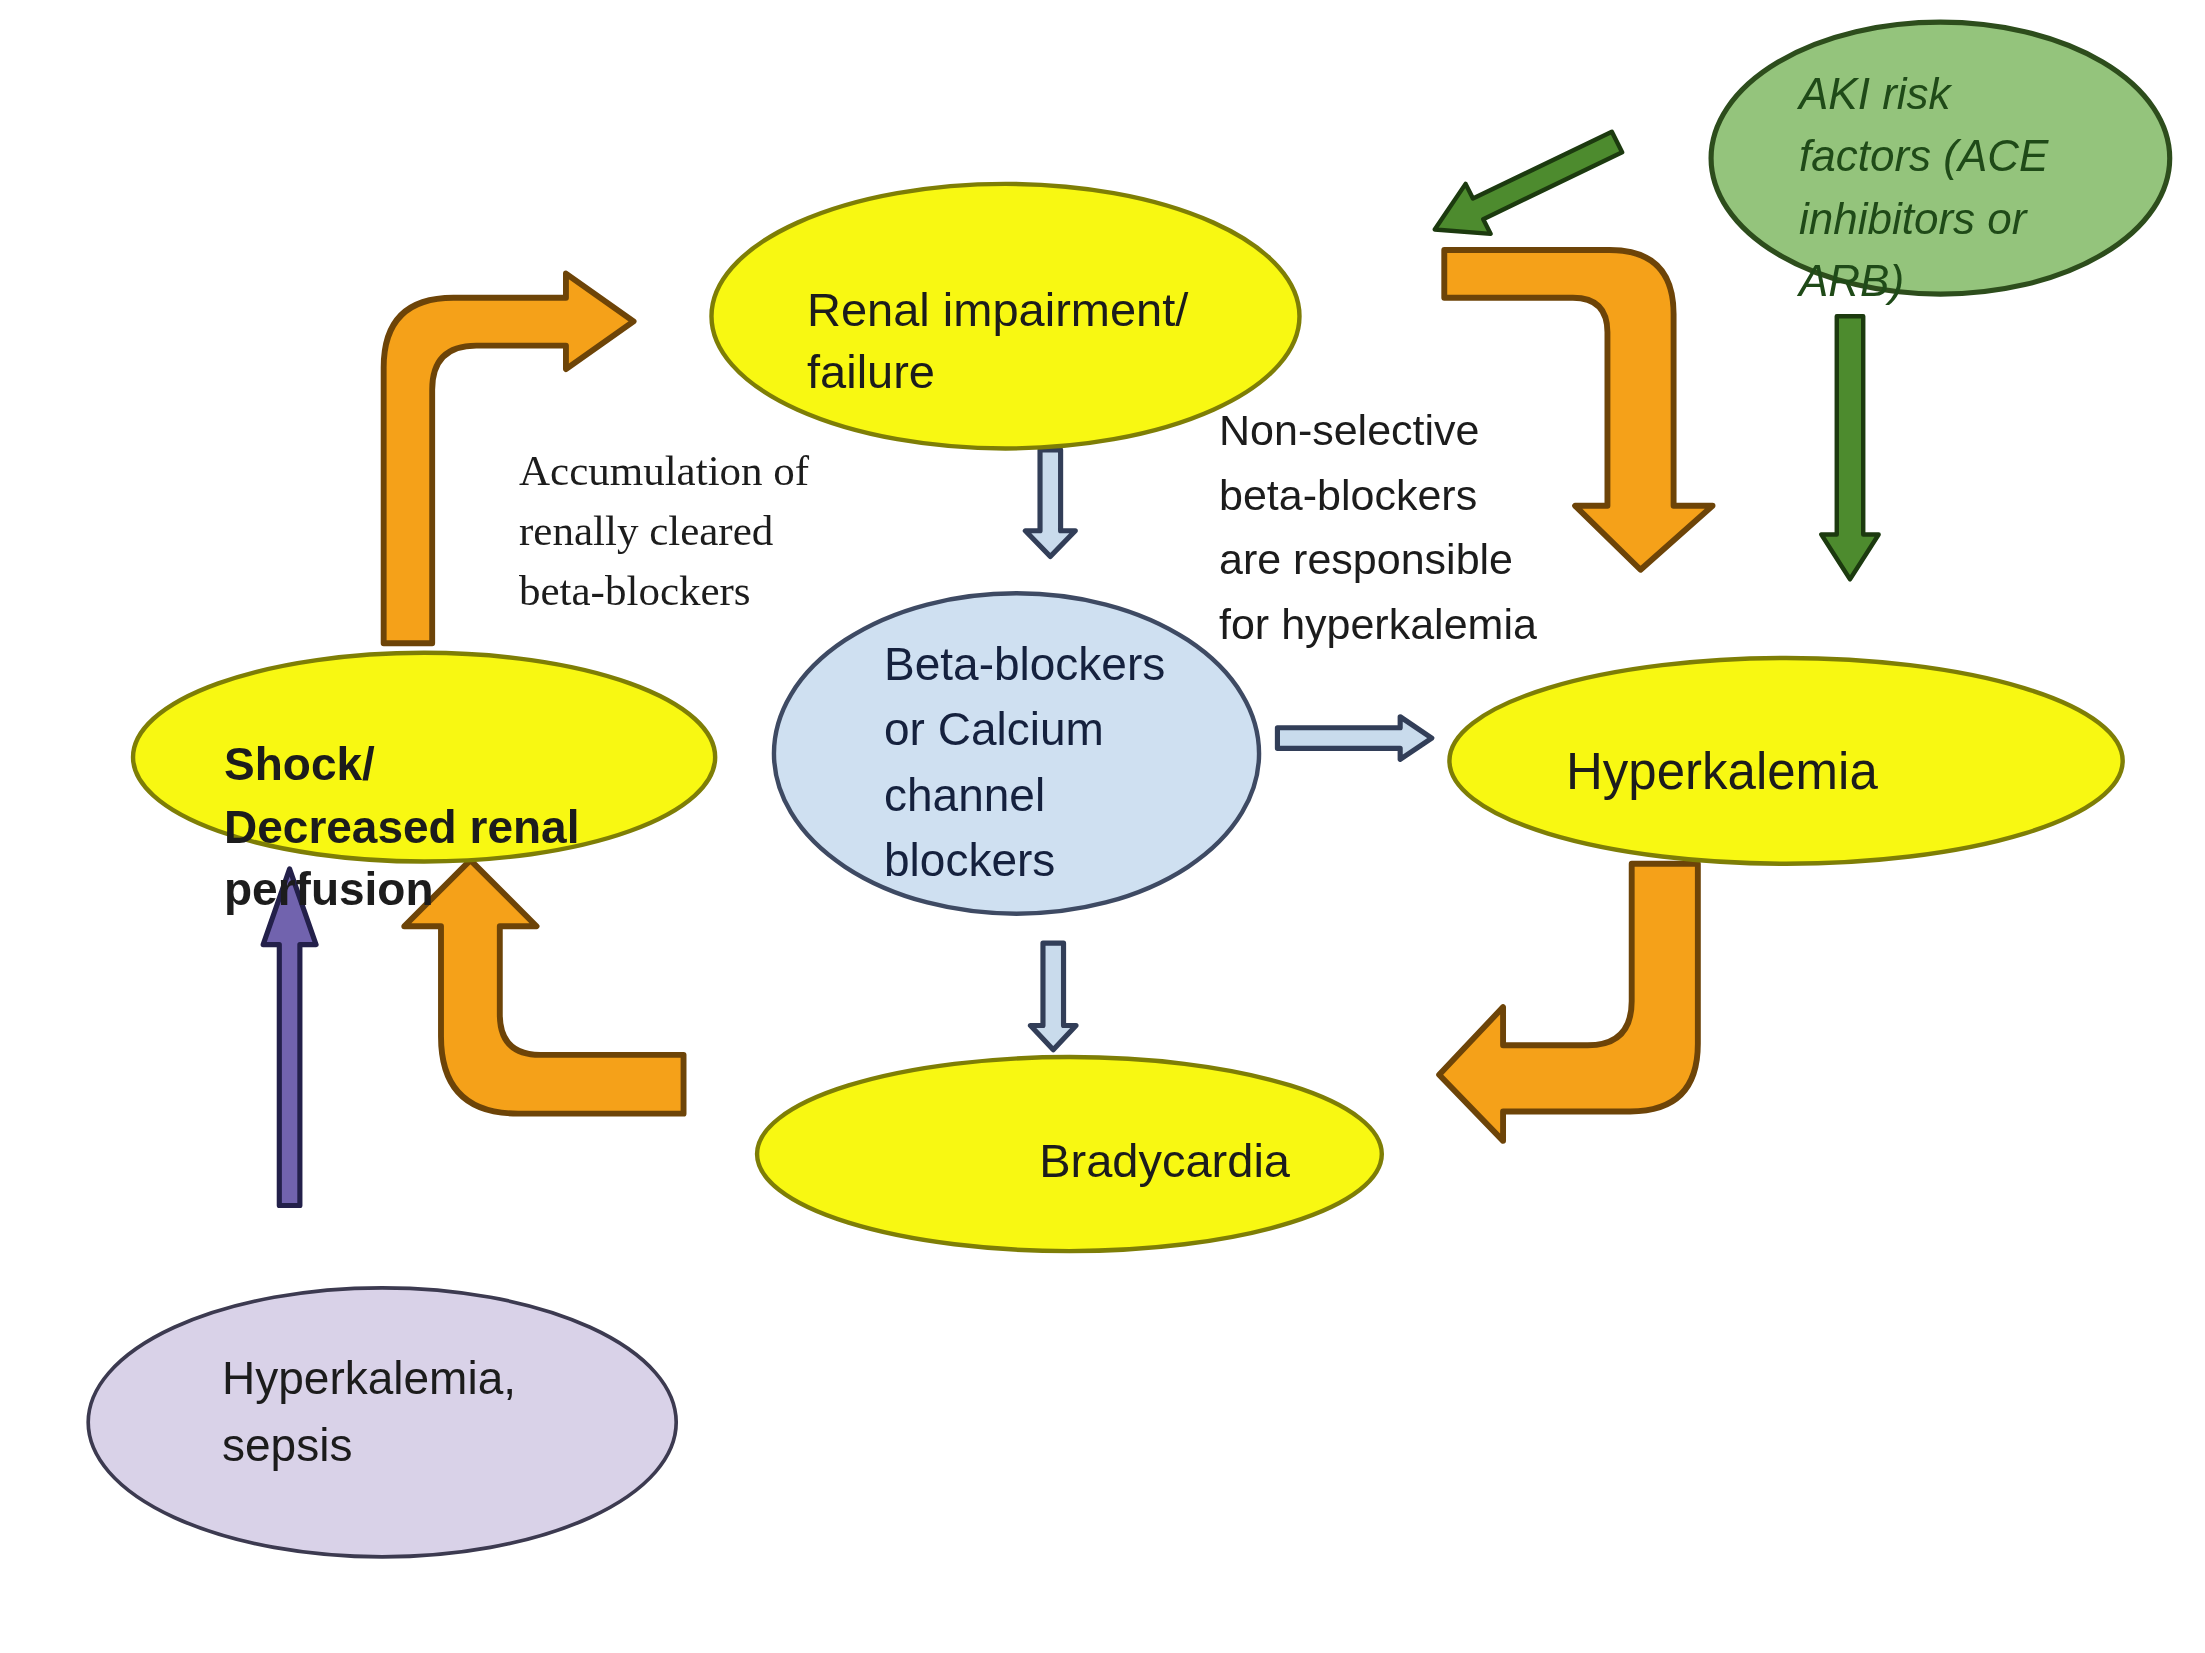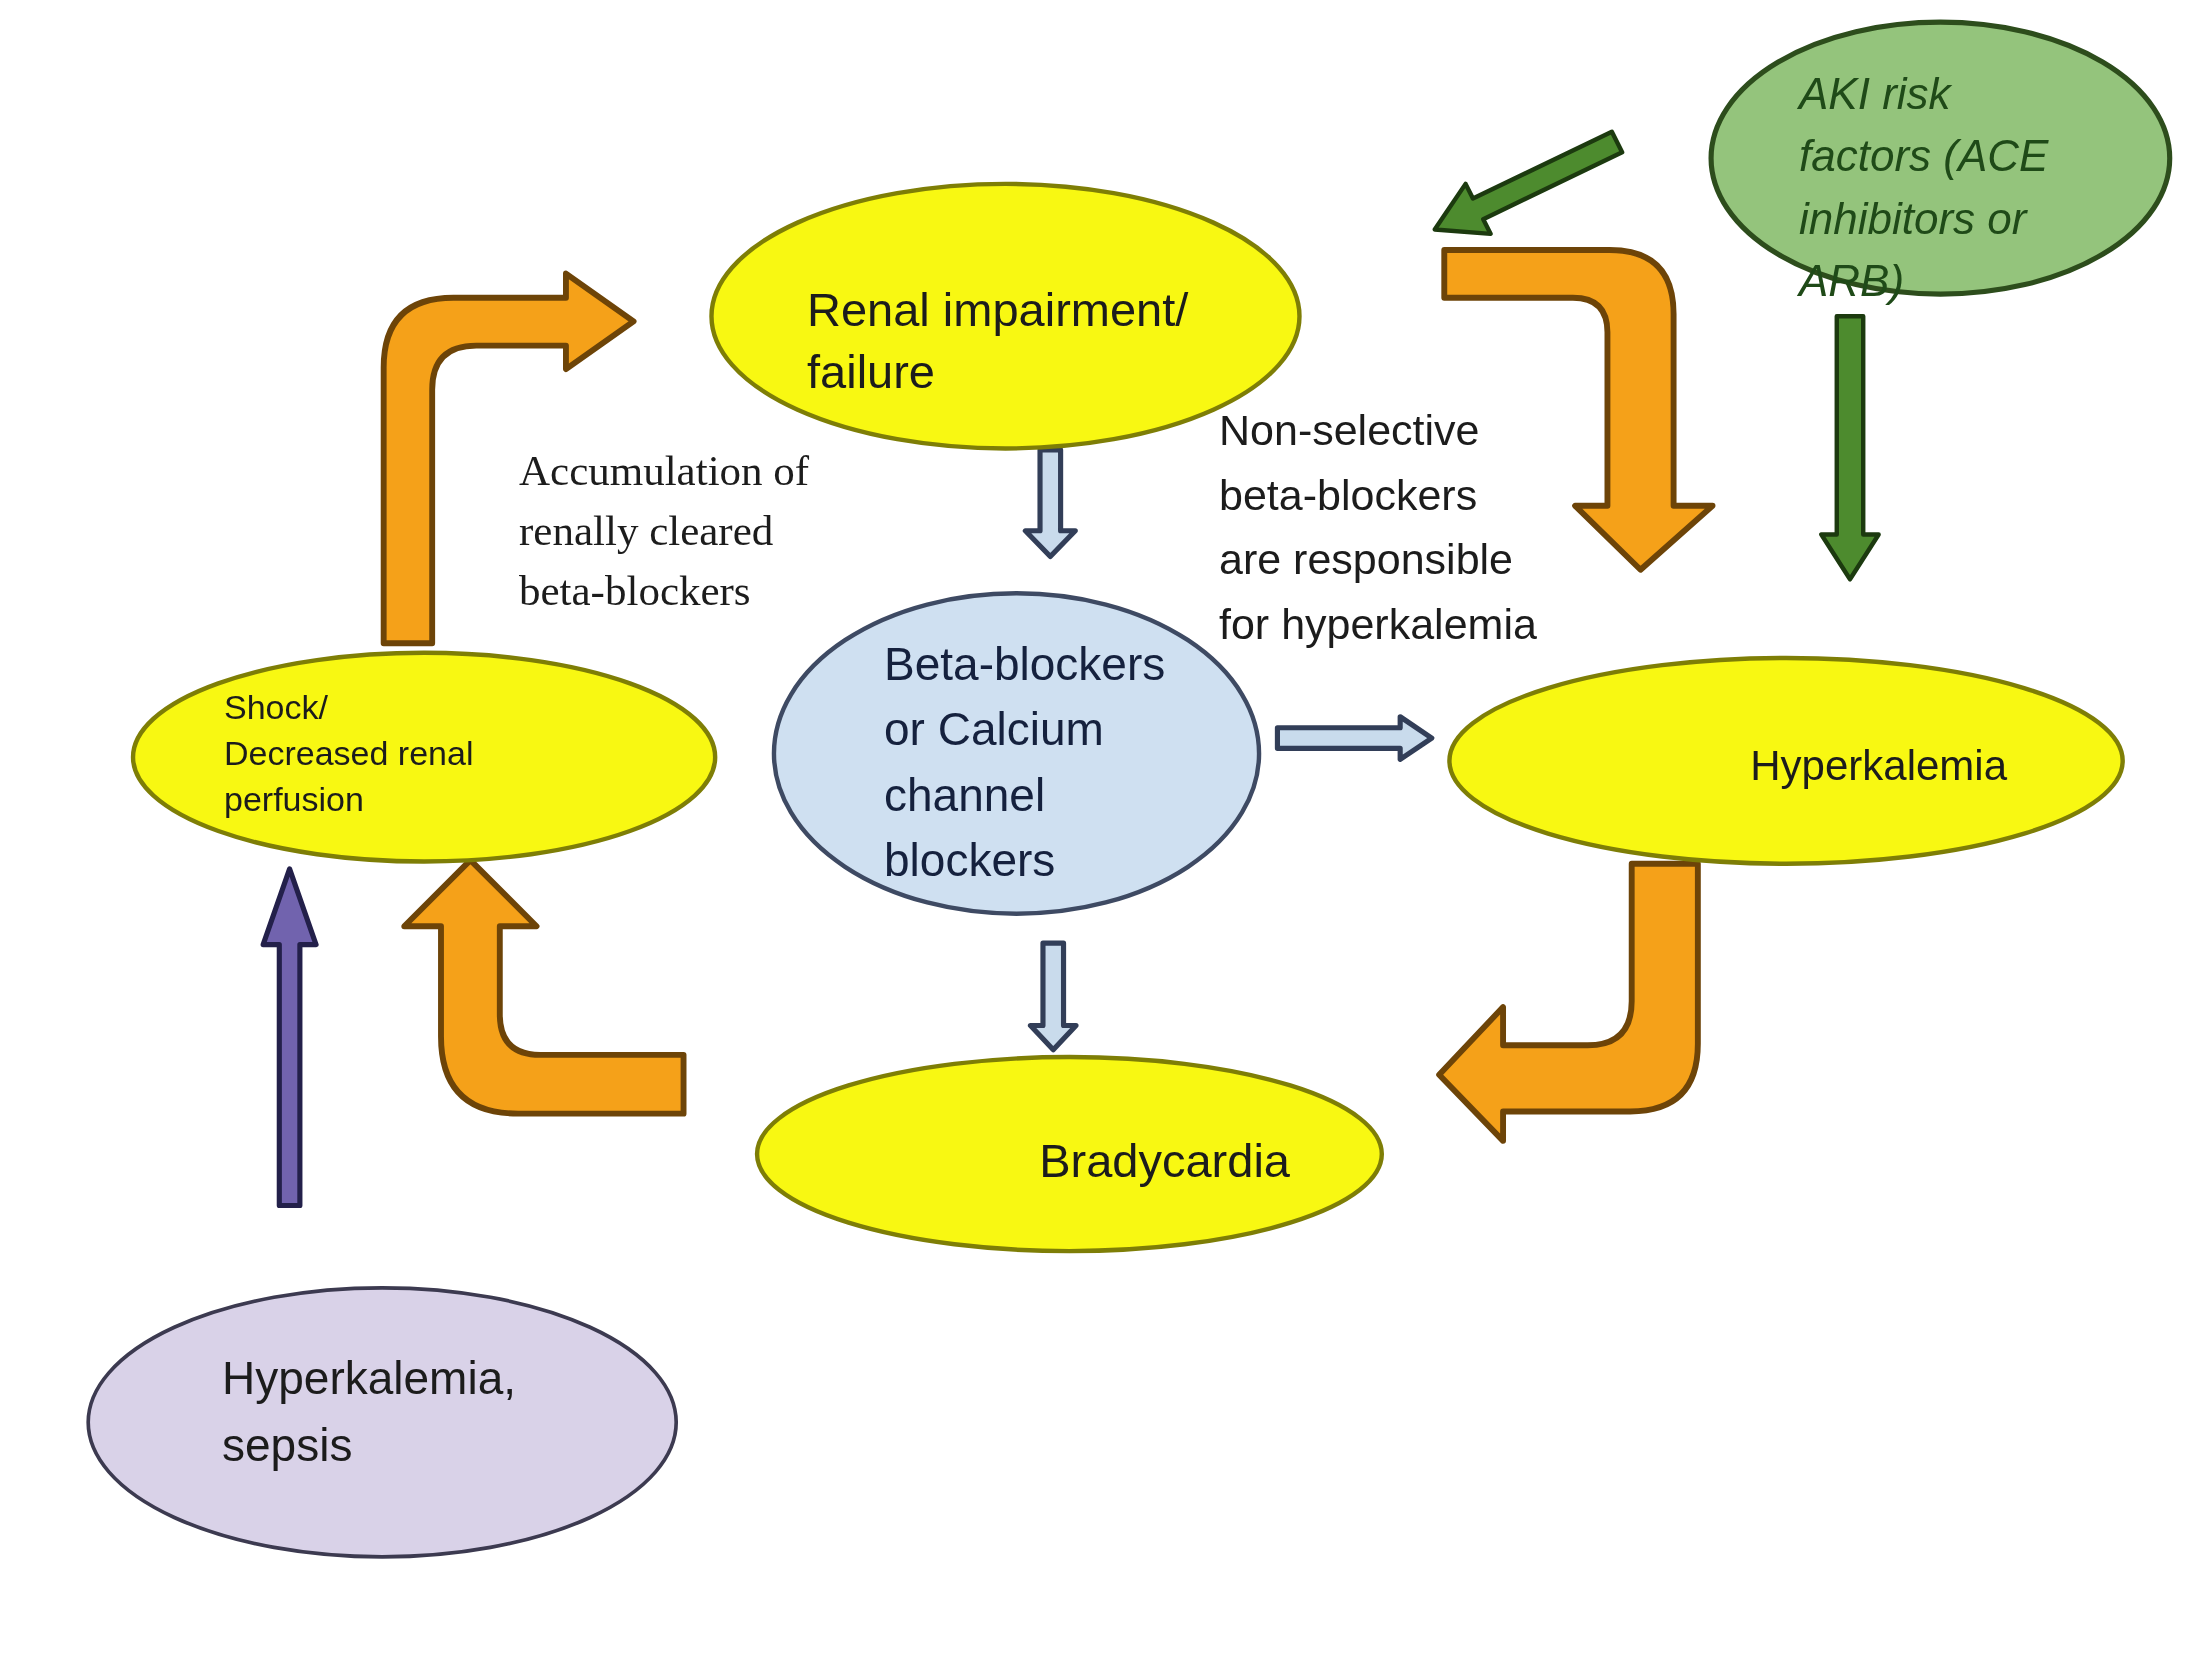--- a/index.html
+++ b/index.html
@@ -23,22 +23,22 @@
   }
   .node-label, .annotation {
     position: absolute;
     white-space: pre-line;
     color: #1c1c1c;
   }
   .node-label { font-size: 46px; line-height: 1.36; }
   .lbl-renal        { left: 807px; top: 247px;  font-size: 47px; line-height: 1.32; margin-top: 32px; }
   .lbl-aki          { left: 1799px; top: 63px;   font-size: 44px; line-height: 1.42; font-style: italic; }
   .lbl-beta         { left: 884px; top: 632px;  font-size: 46px; line-height: 1.42; }
-  .lbl-hyper        { left: 1566px; top: 737px; width: 441px; text-align: right; font-size: 42px; }
-  .lbl-shock        { left: 224px;  top: 684px;  font-size: 34px; line-height: 1.36; }
+  .lbl-hyper        { left: 1566px; top: 737px; width: 441px; text-align: left; font-size: 51px; }
+  .lbl-shock        { left: 224px;  top: 733px;  font-size: 46px; line-height: 1.36; font-weight: bold; }
   .lbl-brady        { left: 849px; top: 1129px; width: 441px; text-align: right; font-size: 47px; }
   .lbl-dehydration  { left: 222px;  top: 1345px; font-size: 46px; line-height: 1.45; }
   .annotation { font-size: 43px; }
   .ann-accumulation { left: 519px;  top: 441px; line-height: 1.4; font-family: Liberation Serif, serif; }
   .ann-nonselective { left: 1219px; top: 398px; line-height: 1.5; }
 </style>
 </head>
 <body>
 
 <div id="canvas">

